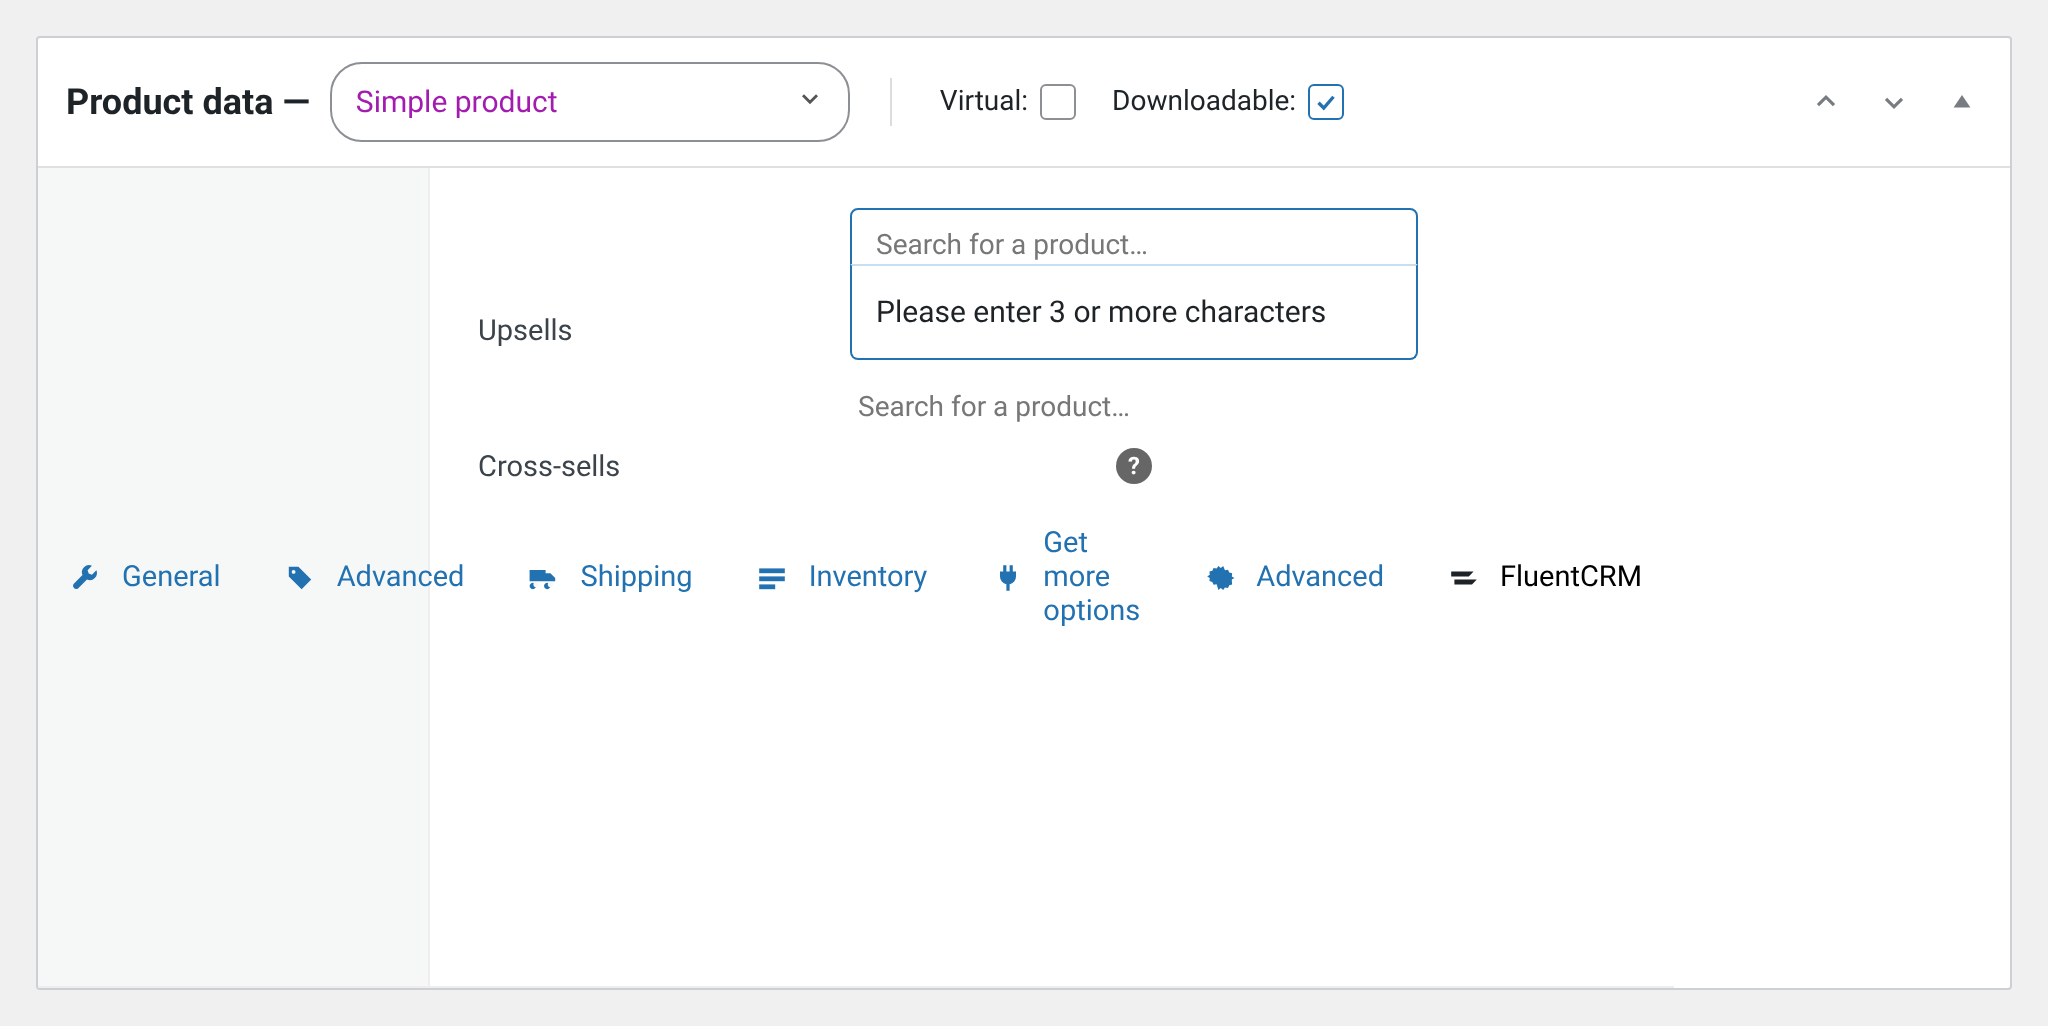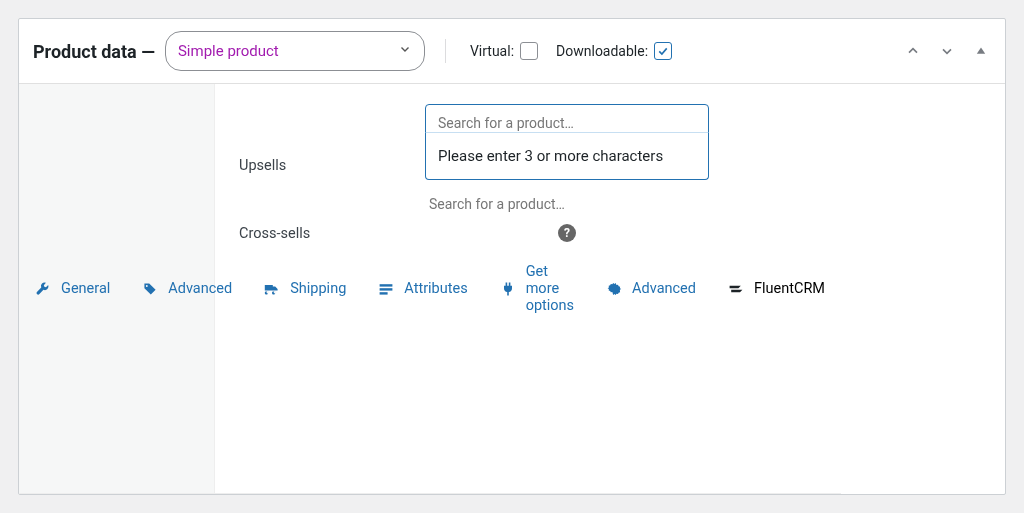--- a/index.html
+++ b/index.html
@@ -294,21 +294,21 @@
 
 
         <div class="tab">
           <span class="ico">
             <svg viewBox="0 0 20 20" width="16" height="16" fill="currentColor">
                 <rect x="2" y="4" width="16" height="3"></rect>
                 <rect x="2" y="9" width="16" height="3"></rect>
                 <rect x="2" y="14" width="10" height="3"></rect>
               </svg>
           </span>
-          <span>Attributes</span>
+          <span>Inventory</span>
         </div>
 
         <div class="tab">
           <span class="ico">
             <svg viewBox="0 0 20 20" width="16" height="16" fill="currentColor">
                 <path d="M7 2h2v4H7V2zm4 0h2v4h-2V2zM5 6h10v3a5 5 0 0 1-4 4.9V18H9v-4.1A5 5 0 0 1 5 9V6z"></path>
               </svg>
           </span>
           <span>Get more options</span>
         </div>

